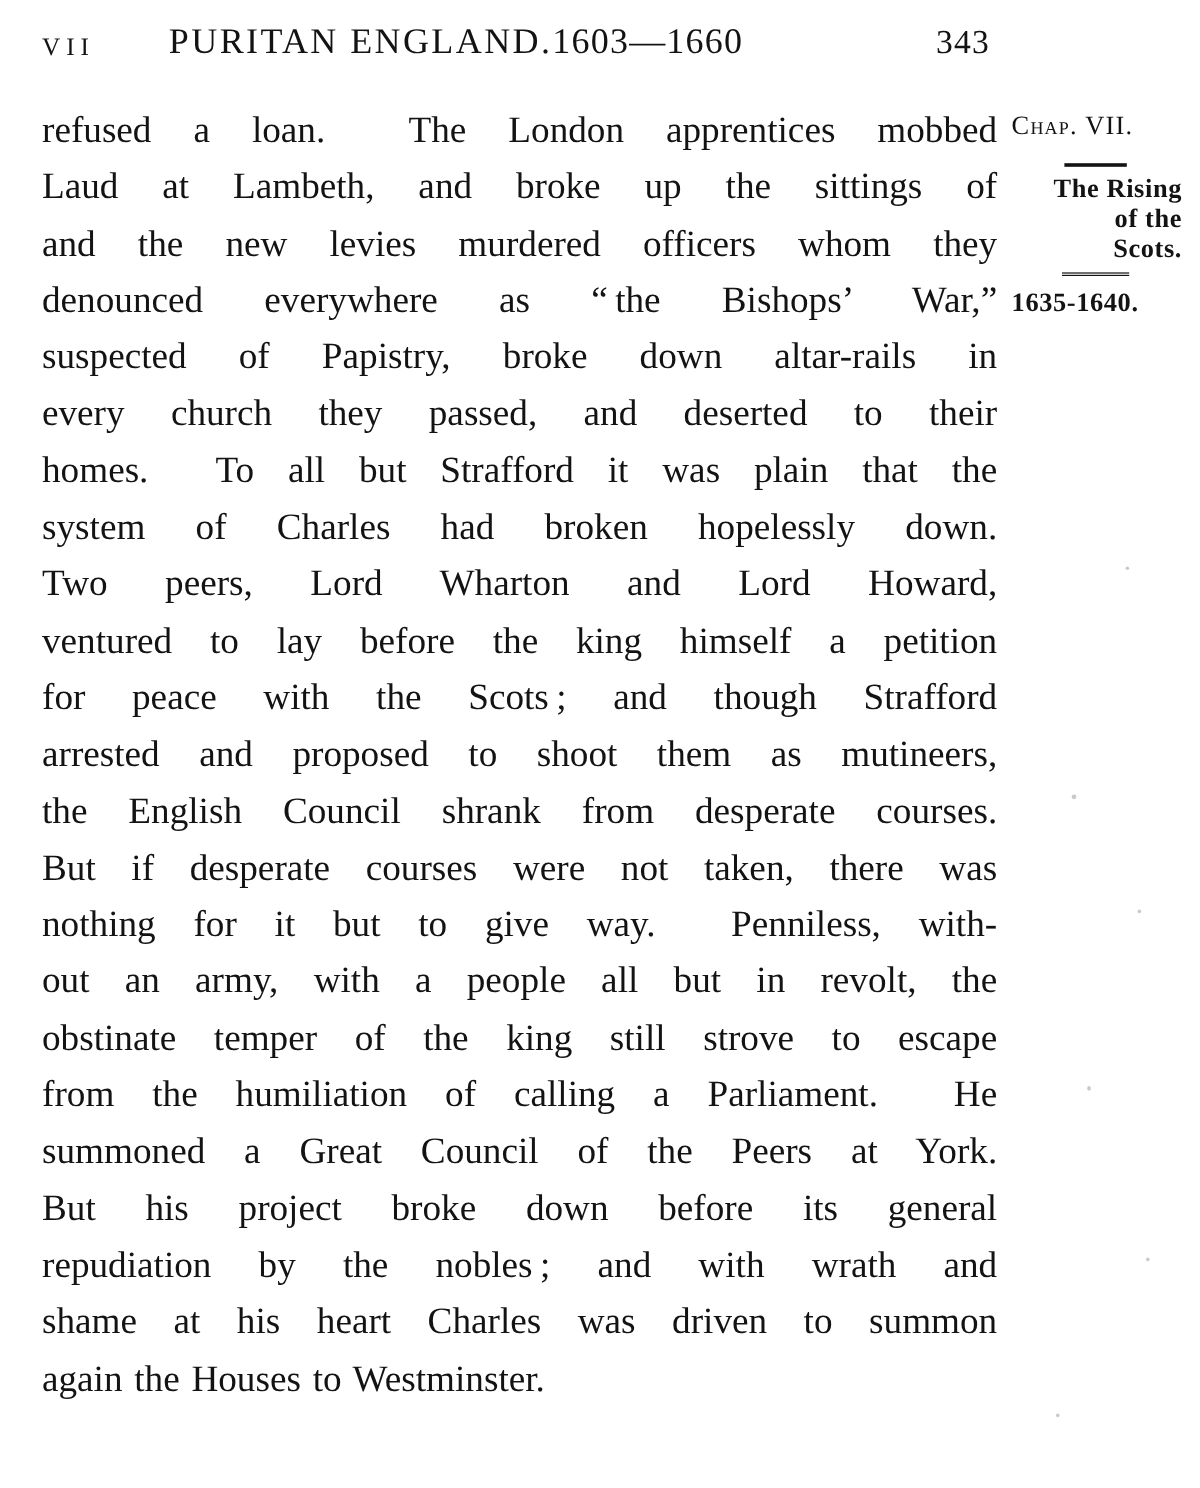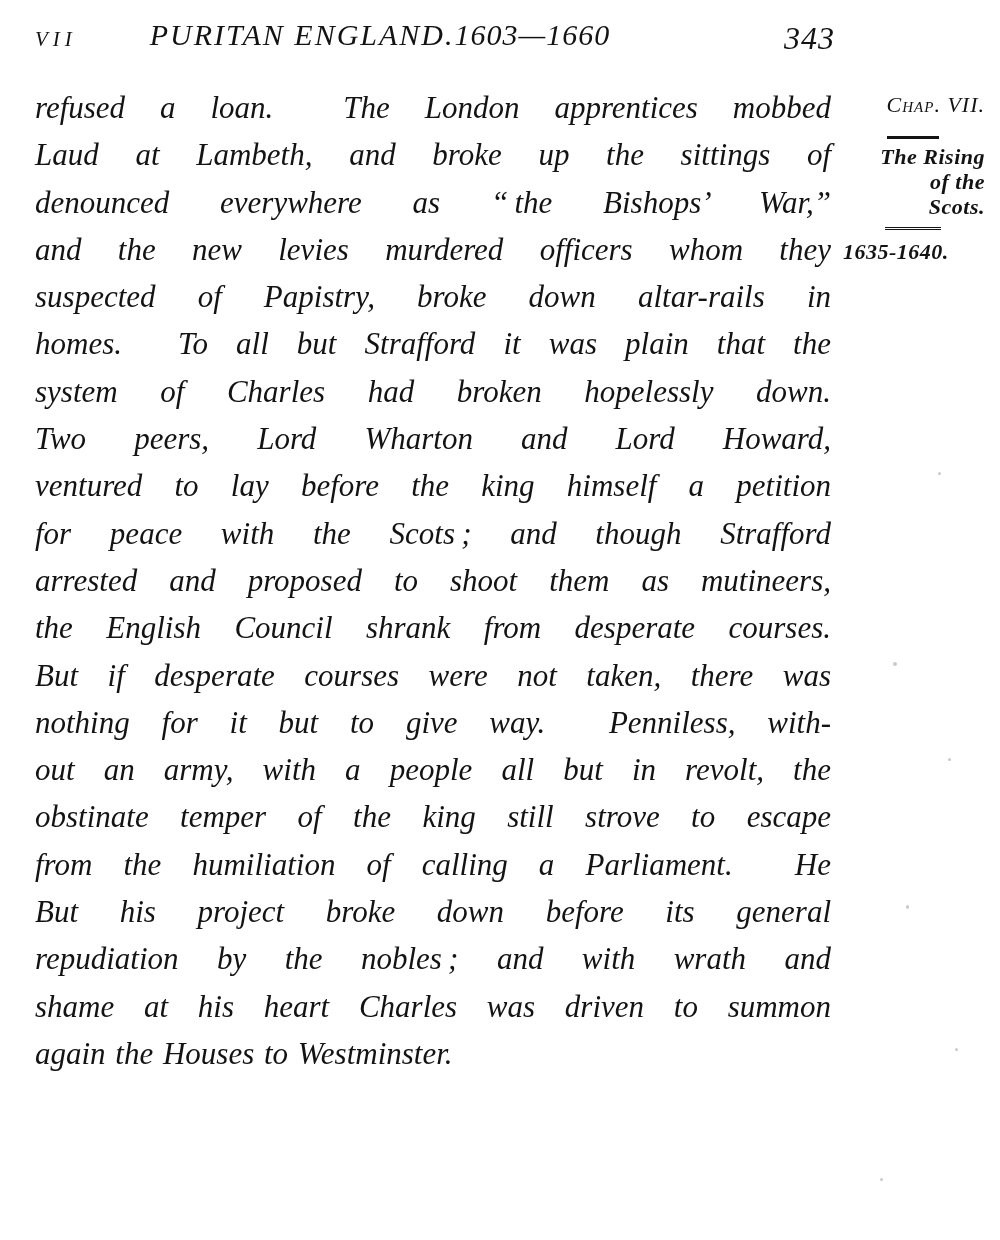--- a/index.html
+++ b/index.html
@@ -1,15 +1,15 @@
 <!DOCTYPE html>
 <html><head>
 <meta charset="utf-8">
 <style>
-  * { margin: 0; padding: 0; box-sizing: border-box; font-style: italic; }
+  * { margin: 0; padding: 0; box-sizing: border-box; }
   html, body { background: #ffffff; }
   .page {
     position: relative;
     width: 1000px;
     height: 1240px;
     background: #ffffff;
     color: #131313;
     font-family: "Liberation Serif", "DejaVu Serif", serif;
     overflow: hidden;
   }
@@ -33,22 +33,22 @@
     left: 0; right: 110px;
     top: 0;
     text-align: center;
     font-size: 30px;
     letter-spacing: 2px;
     white-space: nowrap;
   }
   .running-title .dates { letter-spacing: 1px; }
   .folio {
     position: absolute;
-    right: 0; top: 2px;
-    font-size: 32px;
+    right: 10px; top: 2px;
+    font-size: 28px;
     letter-spacing: 1px;
   }
   
   .text-col {
     position: absolute;
     top: 84px;
     left: 35px;
     width: 796px;
   }
   .line {
@@ -64,21 +64,21 @@
   .margin-col {
     position: absolute;
     top: 84px;
     left: 843px;
     width: 142px;
     height: 1150px;
   }
   .chap-note {
     position: absolute;
     top: 8px; left: 0; right: 0;
-    text-align: right;
+    text-align: left;
     font-size: 22px;
     font-variant: small-caps;
     letter-spacing: 1px;
   }
   .rule1 {
     position: absolute;
     top: 52px; left: 44px;
     width: 52px;
     border-top: 3px solid #131313;
   }
@@ -122,35 +122,37 @@
     <span class="signature">VII</span>
     <div class="running-title">
       <span>PURITAN ENGLAND.</span><span class="dates">1603—1660</span>
     </div>
     <span class="folio">343</span>
   </div>
 
   <div class="text-col">
     <div class="line">refused a loan.&nbsp; The London apprentices mobbed</div>
     <div class="line">Laud at Lambeth, and broke up the sittings of</div>
+    <div class="line">and the new levies murdered officers whom they</div>
     <div class="line">denounced everywhere as “ the Bishops’ War,”</div>
-    <div class="line">and the new levies murdered officers whom they</div>
     <div class="line">suspected of Papistry, broke down altar-rails in</div>
+    <div class="line">every church they passed, and deserted to their</div>
     <div class="line">homes.&nbsp; To all but Strafford it was plain that the</div>
     <div class="line">system of Charles had broken hopelessly down.</div>
     <div class="line">Two peers, Lord Wharton and Lord Howard,</div>
     <div class="line">ventured to lay before the king himself a petition</div>
     <div class="line">for peace with the Scots ; and though Strafford</div>
     <div class="line">arrested and proposed to shoot them as mutineers,</div>
     <div class="line">the English Council shrank from desperate courses.</div>
     <div class="line">But if desperate courses were not taken, there was</div>
     <div class="line">nothing for it but to give way.&nbsp; Penniless, with-</div>
     <div class="line">out an army, with a people all but in revolt, the</div>
     <div class="line">obstinate temper of the king still strove to escape</div>
     <div class="line">from the humiliation of calling a Parliament.&nbsp; He</div>
+    <div class="line">summoned a Great Council of the Peers at York.</div>
     <div class="line">But his project broke down before its general</div>
     <div class="line">repudiation by the nobles ; and with wrath and</div>
     <div class="line">shame at his heart Charles was driven to summon</div>
     <div class="line last">again the Houses to Westminster.</div>
   </div>
 
   <div class="margin-col">
     <div class="chap-note">Chap. VII.</div>
     <div class="rule1"></div>
     <div class="side-note">

